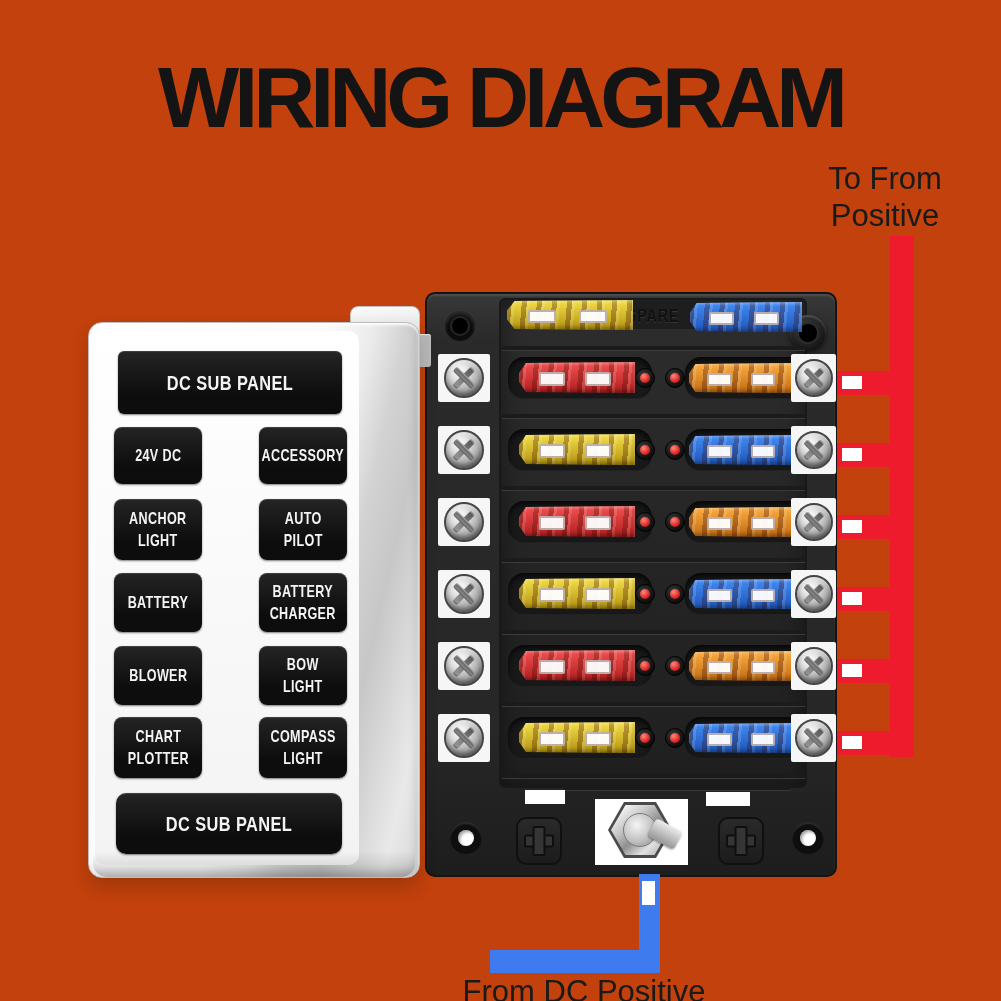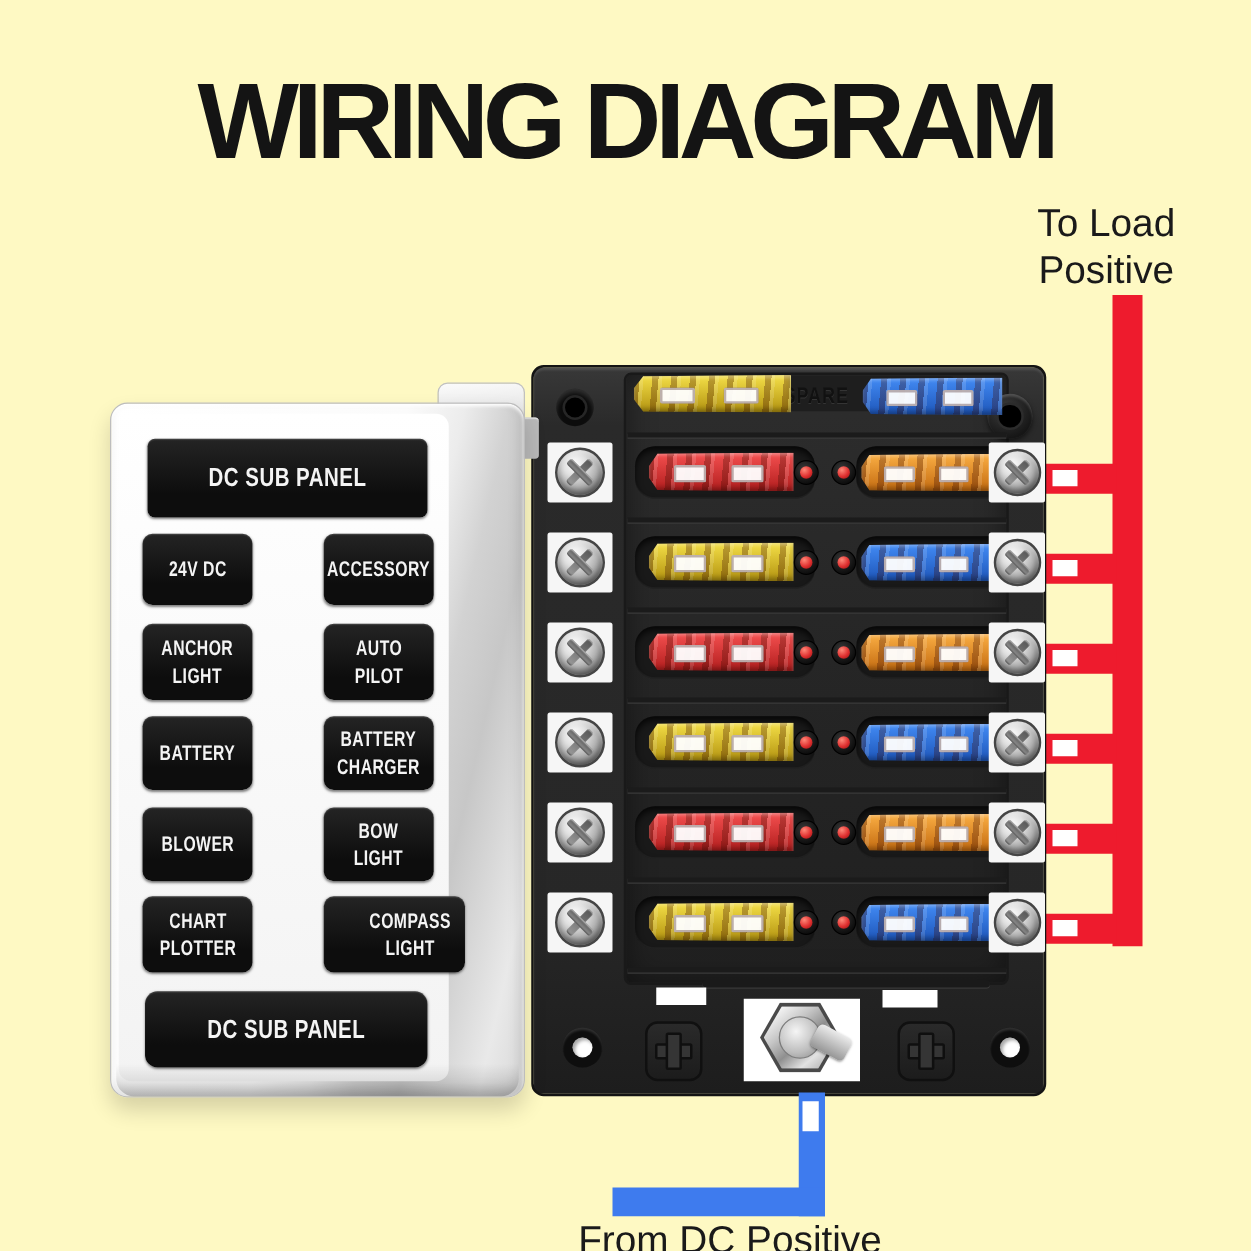--- a/index.html
+++ b/index.html
@@ -1,16 +1,16 @@
 <!DOCTYPE html>
 <html style="--wire-red: #ee1b2d; --wire-blue: #3e7bee; --led: #e03030;"><head>
 <meta charset="utf-8">
 <style>
   html,body{margin:0;padding:0;background:#fff;}
-  #scene{position:relative;width:1001px;height:1001px;background:#fef9c3;overflow:hidden;
+  #scene{position:relative;width:1001px;height:1001px;background:#c2410c;overflow:hidden;
          font-family:"Liberation Sans",sans-serif;}
   
   .title{position:absolute;left:0;right:0;top:52px;text-align:center;
          font-size:86px;font-weight:bold;letter-spacing:-5px;color:#141414;line-height:1.05;}
   
   .note{position:absolute;color:#1a1a1a;text-align:center;}
   .to-load{left:798px;top:160px;width:174px;font-size:31px;line-height:37px;white-space:pre-line;}
   .from-dc{left:438px;top:956px;width:292px;font-size:31px;}
   
   .wire{position:absolute;}
@@ -113,21 +113,21 @@
   .hdr-bot{left:27px;top:470px;width:226px;height:61px;border-radius:10px;}
 </style>
 </head>
 <body>
 
 <div id="scene">
 
   <div class="title">WIRING DIAGRAM</div>
 
   <div>
-    <div class="note to-load">To Load
+    <div class="note to-load">To From
 Positive</div>
     <div class="wire red-bar"></div>
     <div id="stub-layer">
         <div class="stub" style="top: 371px; background: rgb(238, 27, 45);"></div>
         <div class="stub-notch" style="top: 376px;"></div>
         <div class="stub" style="top: 443px; background: rgb(238, 27, 45);"></div>
         <div class="stub-notch" style="top: 448px;"></div>
         <div class="stub" style="top: 515px; background: rgb(238, 27, 45);"></div>
         <div class="stub-notch" style="top: 520px;"></div>
         <div class="stub" style="top: 587px; background: rgb(238, 27, 45);"></div>
@@ -287,21 +287,21 @@
           <div class="plate-label">BLOWER</div>
         </div>
         <div class="plate" style="left: 170px; top: 323px; width: 88px; height: 59px;">
           <div class="plate-label">BOW
 LIGHT</div>
         </div>
         <div class="plate" style="left: 25px; top: 394px; width: 88px; height: 61px;">
           <div class="plate-label">CHART
 PLOTTER</div>
         </div>
-        <div class="plate" style="left: 170px; top: 394px; width: 88px; height: 61px; padding-left: 25px;">
+        <div class="plate" style="left: 170px; top: 394px; width: 88px; height: 61px;">
           <div class="plate-label">COMPASS
 LIGHT</div>
         </div>
       </div>
     <div class="plate hdr-bot">
       <div class="header-label">DC SUB PANEL</div>
     </div>
     <div class="panel-bevel"></div>
   </div>
 

